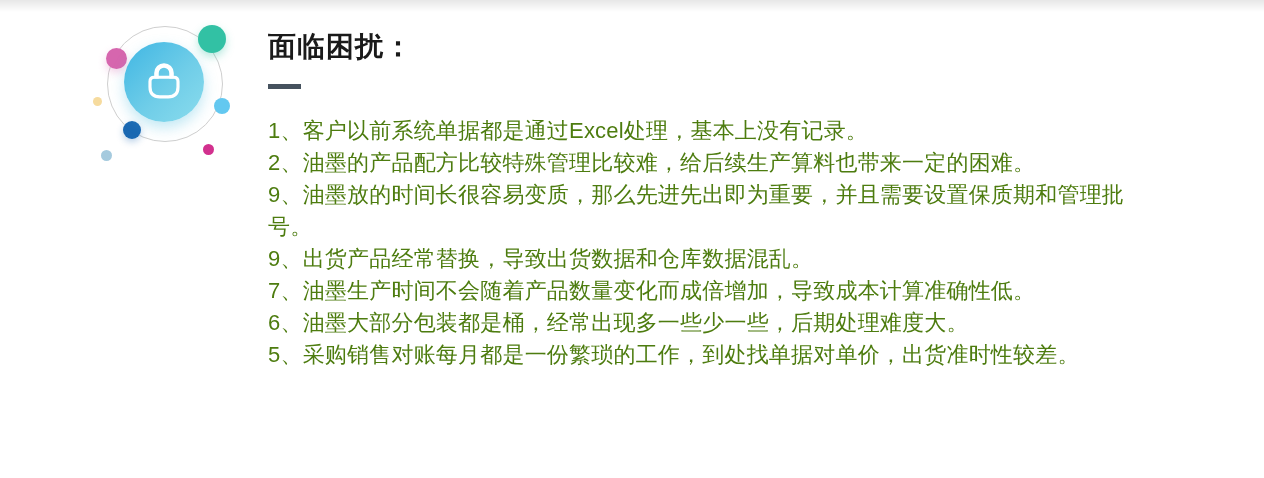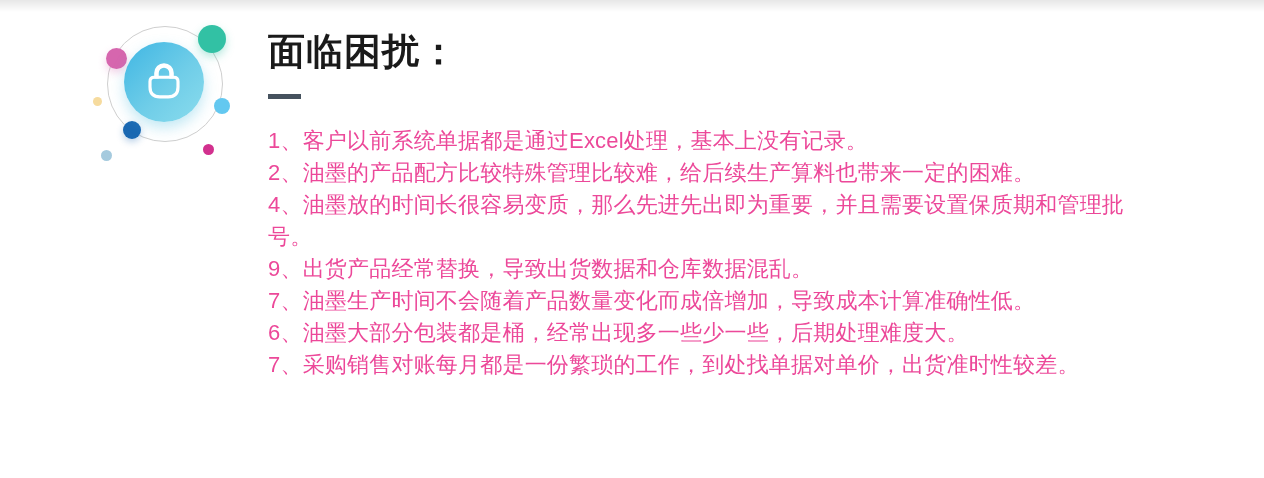--- a/index.html
+++ b/index.html
@@ -42,38 +42,38 @@
   .dot-pink     { left: 106px; top: 48px;  width: 21px; height: 21px; background: #d666ae; box-shadow: 0 4px 8px rgba(214,102,174,0.30); }
   .dot-yellow   { left: 93px;  top: 97px;  width: 9px;  height: 9px;  background: #f6db9e; }
   .dot-darkblue { left: 123px; top: 121px; width: 18px; height: 18px; background: #1a68b2; box-shadow: 0 3px 7px rgba(26,104,178,0.3); }
   .dot-paleblue { left: 101px; top: 150px; width: 11px; height: 11px; background: #a5cade; }
   .dot-magenta  { left: 203px; top: 144px; width: 11px; height: 11px; background: #d2308e; }
   .dot-lightblue{ left: 214px; top: 98px;  width: 16px; height: 16px; background: #63c8f0; }
 
   
   .content { position: absolute; left: 268px; top: 30px; width: 930px; }
   .page-title {
-    font-size: 37px;
+    font-size: 28px;
     font-weight: bold;
     color: #1a1a1a;
     letter-spacing: 1px;
     line-height: 1.2;
     margin: 0;
   }
   .title-underline {
     width: 33px; height: 5px;
     background: #46525e;
     margin-top: 20px;
   }
   .challenge-list {
     margin-top: 26px;
     width: 900px;
     font-size: 22px;
     line-height: 32px;
-    color: #ec4899;
+    color: #4d7c0f;
     letter-spacing: 0.2px;
   }
   .challenge-item { margin: 0; padding: 0; }
 </style>
 </head>
 <body>
 
 <div class="top-fade"></div>
 
 <div class="deco">
@@ -94,19 +94,19 @@
   </div>
   <span class="dot dot-teal"></span>
 </div>
 
 <div class="content">
   <h1 class="page-title">面临困扰：</h1>
   <div class="title-underline"></div>
   <div class="challenge-list">
     <p class="challenge-item">1、客户以前系统单据都是通过Excel处理，基本上没有记录。</p>
     <p class="challenge-item">2、油墨的产品配方比较特殊管理比较难，给后续生产算料也带来一定的困难。</p>
-    <p class="challenge-item">4、油墨放的时间长很容易变质，那么先进先出即为重要，并且需要设置保质期和管理批号。</p>
+    <p class="challenge-item">9、油墨放的时间长很容易变质，那么先进先出即为重要，并且需要设置保质期和管理批号。</p>
     <p class="challenge-item">9、出货产品经常替换，导致出货数据和仓库数据混乱。</p>
     <p class="challenge-item">7、油墨生产时间不会随着产品数量变化而成倍增加，导致成本计算准确性低。</p>
     <p class="challenge-item">6、油墨大部分包装都是桶，经常出现多一些少一些，后期处理难度大。</p>
-    <p class="challenge-item">7、采购销售对账每月都是一份繁琐的工作，到处找单据对单价，出货准时性较差。</p>
+    <p class="challenge-item">5、采购销售对账每月都是一份繁琐的工作，到处找单据对单价，出货准时性较差。</p>
   </div>
 </div>
 
 </body></html>

